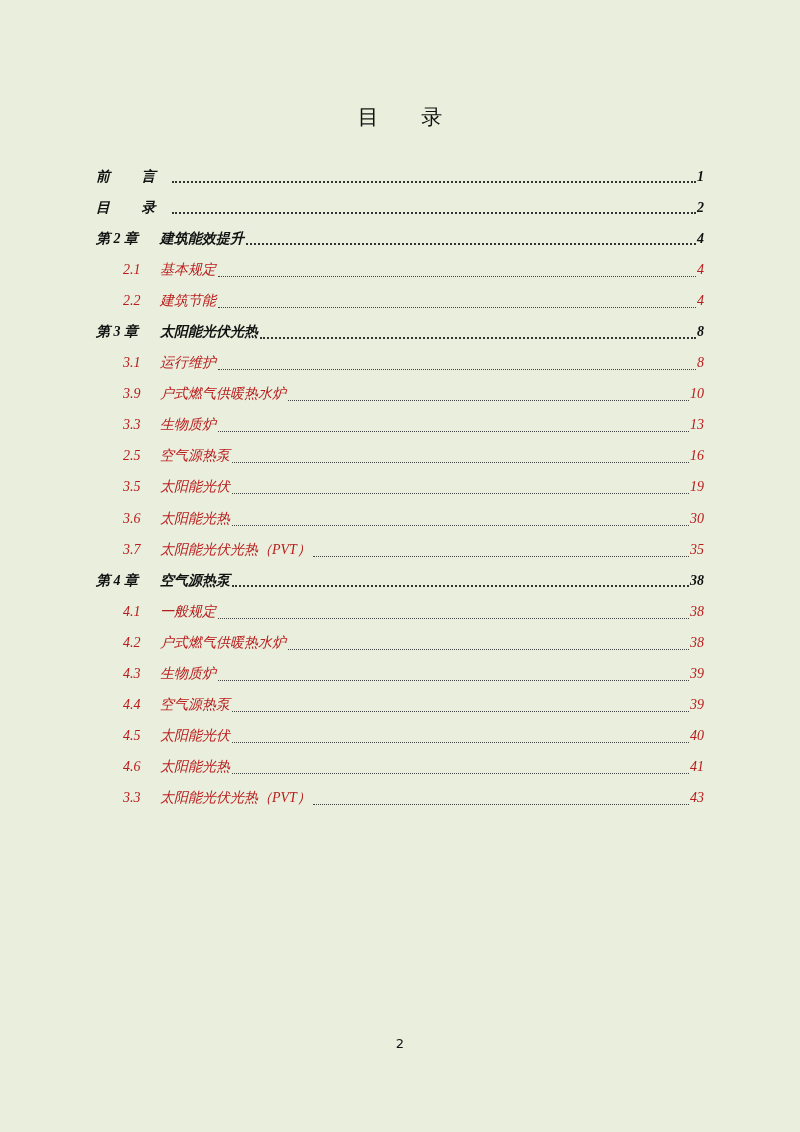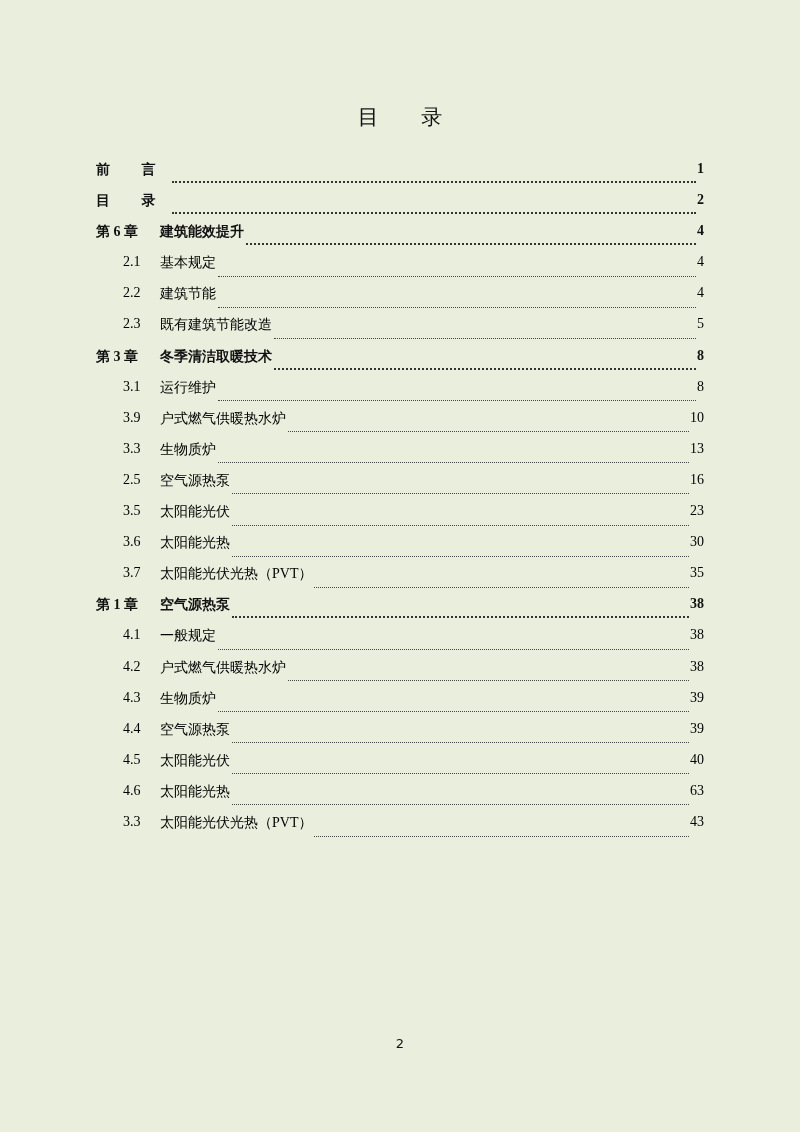--- a/index.html
+++ b/index.html
@@ -29,29 +29,31 @@
     }
     .toc {
       position: absolute;
       left: 96px;
       top: 161px;
       width: 608px;
     }
     .toc-row {
       height: 31.1px;
       display: flex;
+      align-items: center;
       font-size: 14px;
       white-space: nowrap;
+      font-style: italic;
     }
     .toc-row.chapter {
       font-weight: bold;
     }
     .toc-row.section {
       padding-left: 27px;
-      color: #000000;
+      color: #b91c1c;
     }
     .num {
       display: inline-block;
     }
     .toc-row.chapter .num {
       min-width: 64px;
     }
     .toc-row.section .num {
       min-width: 37px;
     }
@@ -102,46 +104,40 @@
     <span class="label spaced">前 言</span>
     <span class="leader"></span>
     <span class="page">1</span>
   </div>
   <div class="toc-row chapter">
     <span class="label spaced">目 录</span>
     <span class="leader"></span>
     <span class="page">2</span>
   </div>
   <div class="toc-row chapter">
-    <span class="num">第 6 章</span>
+    <span class="num">第 2 章</span>
     <span class="label">建筑能效提升</span>
     <span class="leader"></span>
     <span class="page">4</span>
   </div>
   <div class="toc-row section">
     <span class="num">2.1</span>
     <span class="label">基本规定</span>
     <span class="leader"></span>
     <span class="page">4</span>
   </div>
   <div class="toc-row section">
     <span class="num">2.2</span>
     <span class="label">建筑节能</span>
     <span class="leader"></span>
     <span class="page">4</span>
   </div>
-  <div class="toc-row section">
-    <span class="num">2.3</span>
-    <span class="label">既有建筑节能改造</span>
-    <span class="leader"></span>
-    <span class="page">5</span>
-  </div>
   <div class="toc-row chapter">
     <span class="num">第 3 章</span>
-    <span class="label">冬季清洁取暖技术</span>
+    <span class="label">太阳能光伏光热</span>
     <span class="leader"></span>
     <span class="page">8</span>
   </div>
   <div class="toc-row section">
     <span class="num">3.1</span>
     <span class="label">运行维护</span>
     <span class="leader"></span>
     <span class="page">8</span>
   </div>
   <div class="toc-row section">
@@ -159,36 +155,36 @@
   <div class="toc-row section">
     <span class="num">2.5</span>
     <span class="label">空气源热泵</span>
     <span class="leader"></span>
     <span class="page">16</span>
   </div>
   <div class="toc-row section">
     <span class="num">3.5</span>
     <span class="label">太阳能光伏</span>
     <span class="leader"></span>
-    <span class="page">23</span>
+    <span class="page">19</span>
   </div>
   <div class="toc-row section">
     <span class="num">3.6</span>
     <span class="label">太阳能光热</span>
     <span class="leader"></span>
     <span class="page">30</span>
   </div>
   <div class="toc-row section">
     <span class="num">3.7</span>
     <span class="label">太阳能光伏光热（PVT）</span>
     <span class="leader"></span>
     <span class="page">35</span>
   </div>
   <div class="toc-row chapter">
-    <span class="num">第 1 章</span>
+    <span class="num">第 4 章</span>
     <span class="label">空气源热泵</span>
     <span class="leader"></span>
     <span class="page">38</span>
   </div>
   <div class="toc-row section">
     <span class="num">4.1</span>
     <span class="label">一般规定</span>
     <span class="leader"></span>
     <span class="page">38</span>
   </div>
@@ -213,21 +209,21 @@
   <div class="toc-row section">
     <span class="num">4.5</span>
     <span class="label">太阳能光伏</span>
     <span class="leader"></span>
     <span class="page">40</span>
   </div>
   <div class="toc-row section">
     <span class="num">4.6</span>
     <span class="label">太阳能光热</span>
     <span class="leader"></span>
-    <span class="page">63</span>
+    <span class="page">41</span>
   </div>
   <div class="toc-row section">
     <span class="num">3.3</span>
     <span class="label">太阳能光伏光热（PVT）</span>
     <span class="leader"></span>
     <span class="page">43</span>
   </div>
 </div>
 
 <div class="page-number">2</div>

